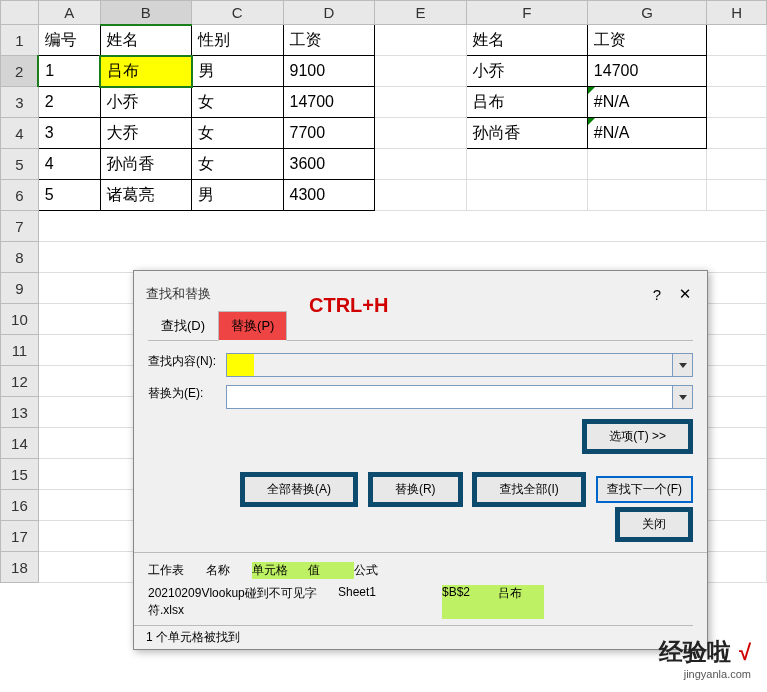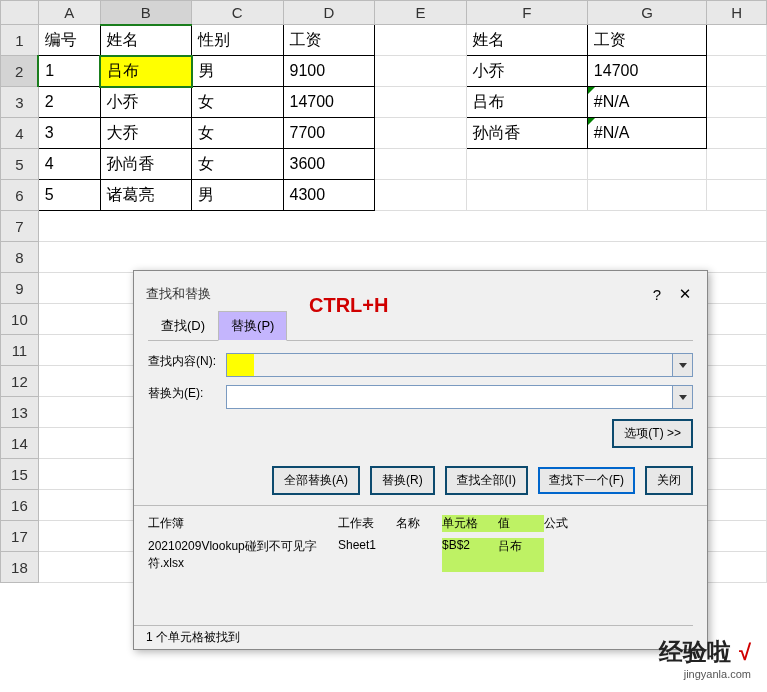--- a/index.html
+++ b/index.html
@@ -31,31 +31,31 @@
     .dialog { position: absolute; top: 270px; left: 133px; width: 575px; height: 380px; background: #f0f0f0; border: 1px solid #888; box-shadow: 2px 2px 8px rgba(0,0,0,0.3); }
     .dialog-titlebar { height: 32px; display: flex; align-items: flex-end; padding: 0 8px; }
     .dialog-title { flex: 1; font-size: 13px; color: #333; padding-left: 4px; }
     .red-label { position: absolute; top: 23px; left: 175px; color: #d00000; font-weight: bold; font-size: 20px; }
     .dialog-help { width: 28px; text-align: center; font-size: 15px; cursor: pointer; }
     .dialog-close { width: 28px; text-align: center; font-size: 15px; cursor: pointer; }
     
     .dialog-body { padding: 8px 14px 0 14px; }
     .tabs { display: flex; border-bottom: 1px solid #bbb; margin-bottom: 12px; }
     .tab { padding: 5px 12px; font-size: 13px; cursor: pointer; border: 1px solid transparent; border-bottom: none; margin-bottom: -1px; }
-    .tab.active { background: #c4b5fd; border-color: #bbb; border-bottom: 1px solid #f0f0f0; }
+    .tab.active { background: #ef4444; border-color: #bbb; border-bottom: 1px solid #f0f0f0; }
     
     .form-row { display: flex; margin-bottom: 8px; }
     .form-label { width: 78px; font-size: 12px; text-align: left; }
     .form-input { flex: 1; height: 24px; border: 1px solid #7a9ac0; padding: 0 4px; font-size: 13px; }
     .input-highlight { position: absolute; background: #ffff00; pointer-events: none; }
     .dropdown-btn { width: 20px; height: 24px; border: 1px solid #7a9ac0; border-left: none; background: #e8e8e8; display: flex; align-items: center; justify-content: center; cursor: pointer; }
     .dropdown-btn::after { content: ''; border-top: 5px solid #333; border-left: 4px solid transparent; border-right: 4px solid transparent; }
     
     .options-row { text-align: right; margin: 10px 0 12px 0; }
-    .btn { display: inline-block; padding: 4px 10px; font-size: 12px; border: 2px solid #0c4a6e; background: #e8e8e8; cursor: pointer; margin-left: 6px; }
+    .btn { display: inline-block; padding: 4px 22px; font-size: 12px; border: 5px solid #0c4a6e; background: #e8e8e8; cursor: pointer; margin-left: 6px; }
     .btn-row { text-align: right; border-top: none; padding: 6px 0 10px 0; }
     .btn.primary { border: 2px solid #0066cc; padding: 3px 9px; }
     
     .results { border-top: 1px solid #bbb; margin: 0 -14px; padding: 6px 14px 0 14px; height: 92px; }
     .results-header { display: flex; font-size: 12px; padding: 3px 0; }
     .results-row { display: flex; font-size: 12px; padding: 3px 0; }
     .rc1 { width: 190px; }
     .rc2 { width: 58px; }
     .rc3 { width: 46px; }
     .rc4 { width: 56px; }
@@ -241,21 +241,20 @@
     <div class="btn-row">
       <span class="btn">全部替换(A)</span>
       <span class="btn">替换(R)</span>
       <span class="btn">查找全部(I)</span>
       <span class="btn primary">查找下一个(F)</span>
       <span class="btn">关闭</span>
     </div>
 
     <div class="results">
       <div class="results-header">
-        <span class="rc1">工作簿</span>
         <span class="rc2">工作表</span>
         <span class="rc3">名称</span>
         <span class="rc4 highlight-yellow">单元格</span>
         <span class="rc5 highlight-yellow">值</span>
         <span class="rc6">公式</span>
       </div>
       <div class="results-row">
         <span class="rc1">20210209Vlookup碰到不可见字符.xlsx</span>
         <span class="rc2">Sheet1</span>
         <span class="rc3"></span>

